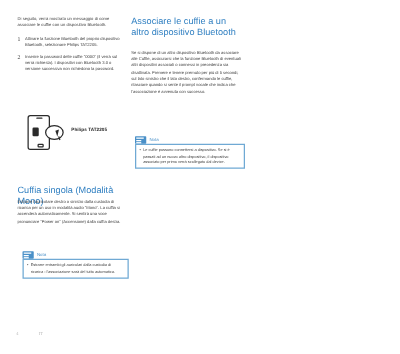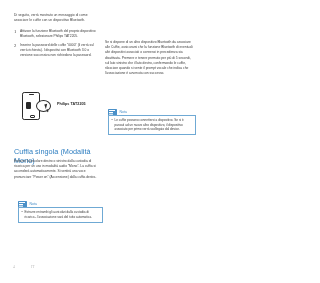--- a/index.html
+++ b/index.html
@@ -311,20 +311,23 @@
       <div class="note-label">Nota</div>
     </div>
     <div class="note-box">
       <div class="note-item">
         <span class="note-bullet">•</span>
         <span>Estrarre entrambi gli auricolari dalla custodia di ricarica - l'associazione sarà del tutto automatica.</span>
       </div>
     </div>
   </div>
 
+  <div class="right-head">
+    <h2 class="section-title">Associare le cuffie a un altro dispositivo Bluetooth</h2>
+  </div>
 
   <div class="right-body">Se si dispone di un altro dispositivo Bluetooth da associare alle Cuffie, assicurarsi che la funzione Bluetooth di eventuali altri dispositivi associati o connessi in precedenza sia disattivata. Premere e tenere premuto per più di 5 secondi, sul lato sinistro che il lato destro, confermando le cuffie, rilasciare quando si sente il prompt vocale che indica che l'associazione è avvenuta con successo.</div>
 
   <div class="note note-right">
     <div class="note-tab">
       <div class="note-icon"></div>
       <div class="note-label">Nota</div>
     </div>
     <div class="note-box">
       <div class="note-item">

